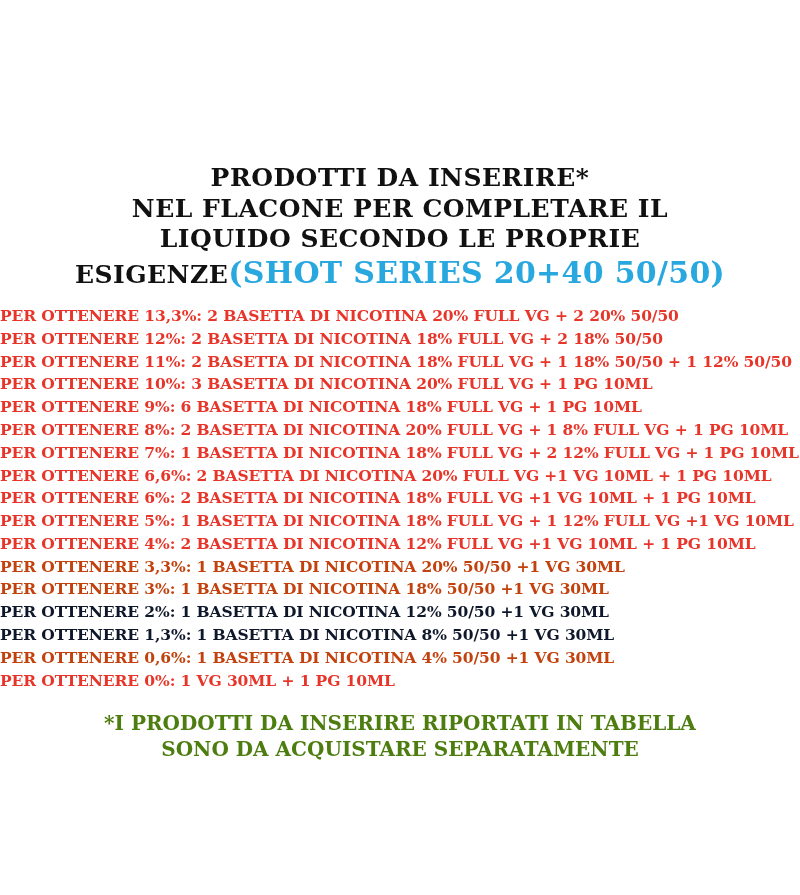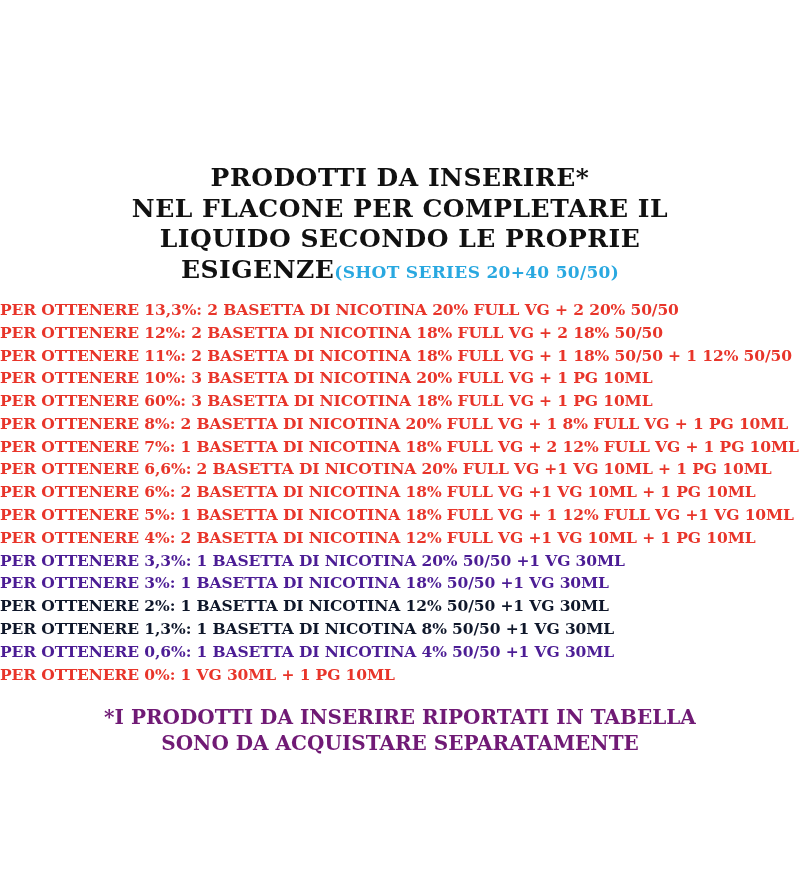--- a/index.html
+++ b/index.html
@@ -33,41 +33,41 @@
     color: #111111;
     text-transform: uppercase;
     white-space: nowrap;
   }
   .title-line.last {
     white-space: nowrap;
   }
   .title-accent {
     color: #29a8e0;
     font-weight: bold;
-    font-size: 17px;
+    font-size: 30px;
     letter-spacing: 0.3px;
   }
   .rows {
     margin-top: 14px;
   }
   .row {
     font-family: "DejaVu Serif", serif;
     font-weight: bold;
     font-size: 15.5px;
     line-height: 1.47;
     white-space: nowrap;
     letter-spacing: -0.1px;
   }
   .red    { color: #e8352a; }
-  .green  { color: #4c1d95; }
+  .green  { color: #c2410c; }
   .blue   { color: #0f172a; }
   .footer {
     margin-top: 18px;
     text-align: center;
-    color: #701a75;
+    color: #4d7c0f;
     font-family: "DejaVu Serif", serif;
     font-weight: bold;
     font-size: 20px;
     line-height: 1.3;
   }
 </style>
 </head>
 <body>
 
 <div class="page">
@@ -77,21 +77,21 @@
     <div class="title-line">NEL FLACONE PER COMPLETARE IL</div>
     <div class="title-line">LIQUIDO SECONDO LE PROPRIE</div>
     <div class="title-line last"><span>ESIGENZE</span><span class="title-accent">(SHOT SERIES 20+40 50/50)</span></div>
   </div>
 
   <div class="rows">
     <div class="row red">PER OTTENERE 13,3%: 2 BASETTA DI NICOTINA 20% FULL VG + 2 20% 50/50</div>
     <div class="row red">PER OTTENERE 12%: 2 BASETTA DI NICOTINA 18% FULL VG + 2 18% 50/50</div>
     <div class="row red">PER OTTENERE 11%: 2 BASETTA DI NICOTINA 18% FULL VG + 1 18% 50/50 + 1 12% 50/50</div>
     <div class="row red">PER OTTENERE 10%: 3 BASETTA DI NICOTINA 20% FULL VG + 1 PG 10ML</div>
-    <div class="row red">PER OTTENERE 60%: 3 BASETTA DI NICOTINA 18% FULL VG + 1 PG 10ML</div>
+    <div class="row red">PER OTTENERE 9%: 6 BASETTA DI NICOTINA 18% FULL VG + 1 PG 10ML</div>
     <div class="row red">PER OTTENERE 8%: 2 BASETTA DI NICOTINA 20% FULL VG + 1 8% FULL VG + 1 PG 10ML</div>
     <div class="row red">PER OTTENERE 7%: 1 BASETTA DI NICOTINA 18% FULL VG + 2 12% FULL VG + 1 PG 10ML</div>
     <div class="row red">PER OTTENERE 6,6%: 2 BASETTA DI NICOTINA 20% FULL VG +1 VG 10ML + 1 PG 10ML</div>
     <div class="row red">PER OTTENERE 6%: 2 BASETTA DI NICOTINA 18% FULL VG +1 VG 10ML + 1 PG 10ML</div>
     <div class="row red">PER OTTENERE 5%: 1 BASETTA DI NICOTINA 18% FULL VG + 1 12% FULL VG +1 VG 10ML + 1 PG 10ML</div>
     <div class="row red">PER OTTENERE 4%: 2 BASETTA DI NICOTINA 12% FULL VG +1 VG 10ML + 1 PG 10ML</div>
     <div class="row green">PER OTTENERE 3,3%: 1 BASETTA DI NICOTINA 20% 50/50 +1 VG 30ML</div>
     <div class="row green">PER OTTENERE 3%: 1 BASETTA DI NICOTINA 18% 50/50 +1 VG 30ML</div>
     <div class="row blue">PER OTTENERE 2%: 1 BASETTA DI NICOTINA 12% 50/50 +1 VG 30ML</div>
     <div class="row blue">PER OTTENERE 1,3%: 1 BASETTA DI NICOTINA 8% 50/50 +1 VG 30ML</div>

